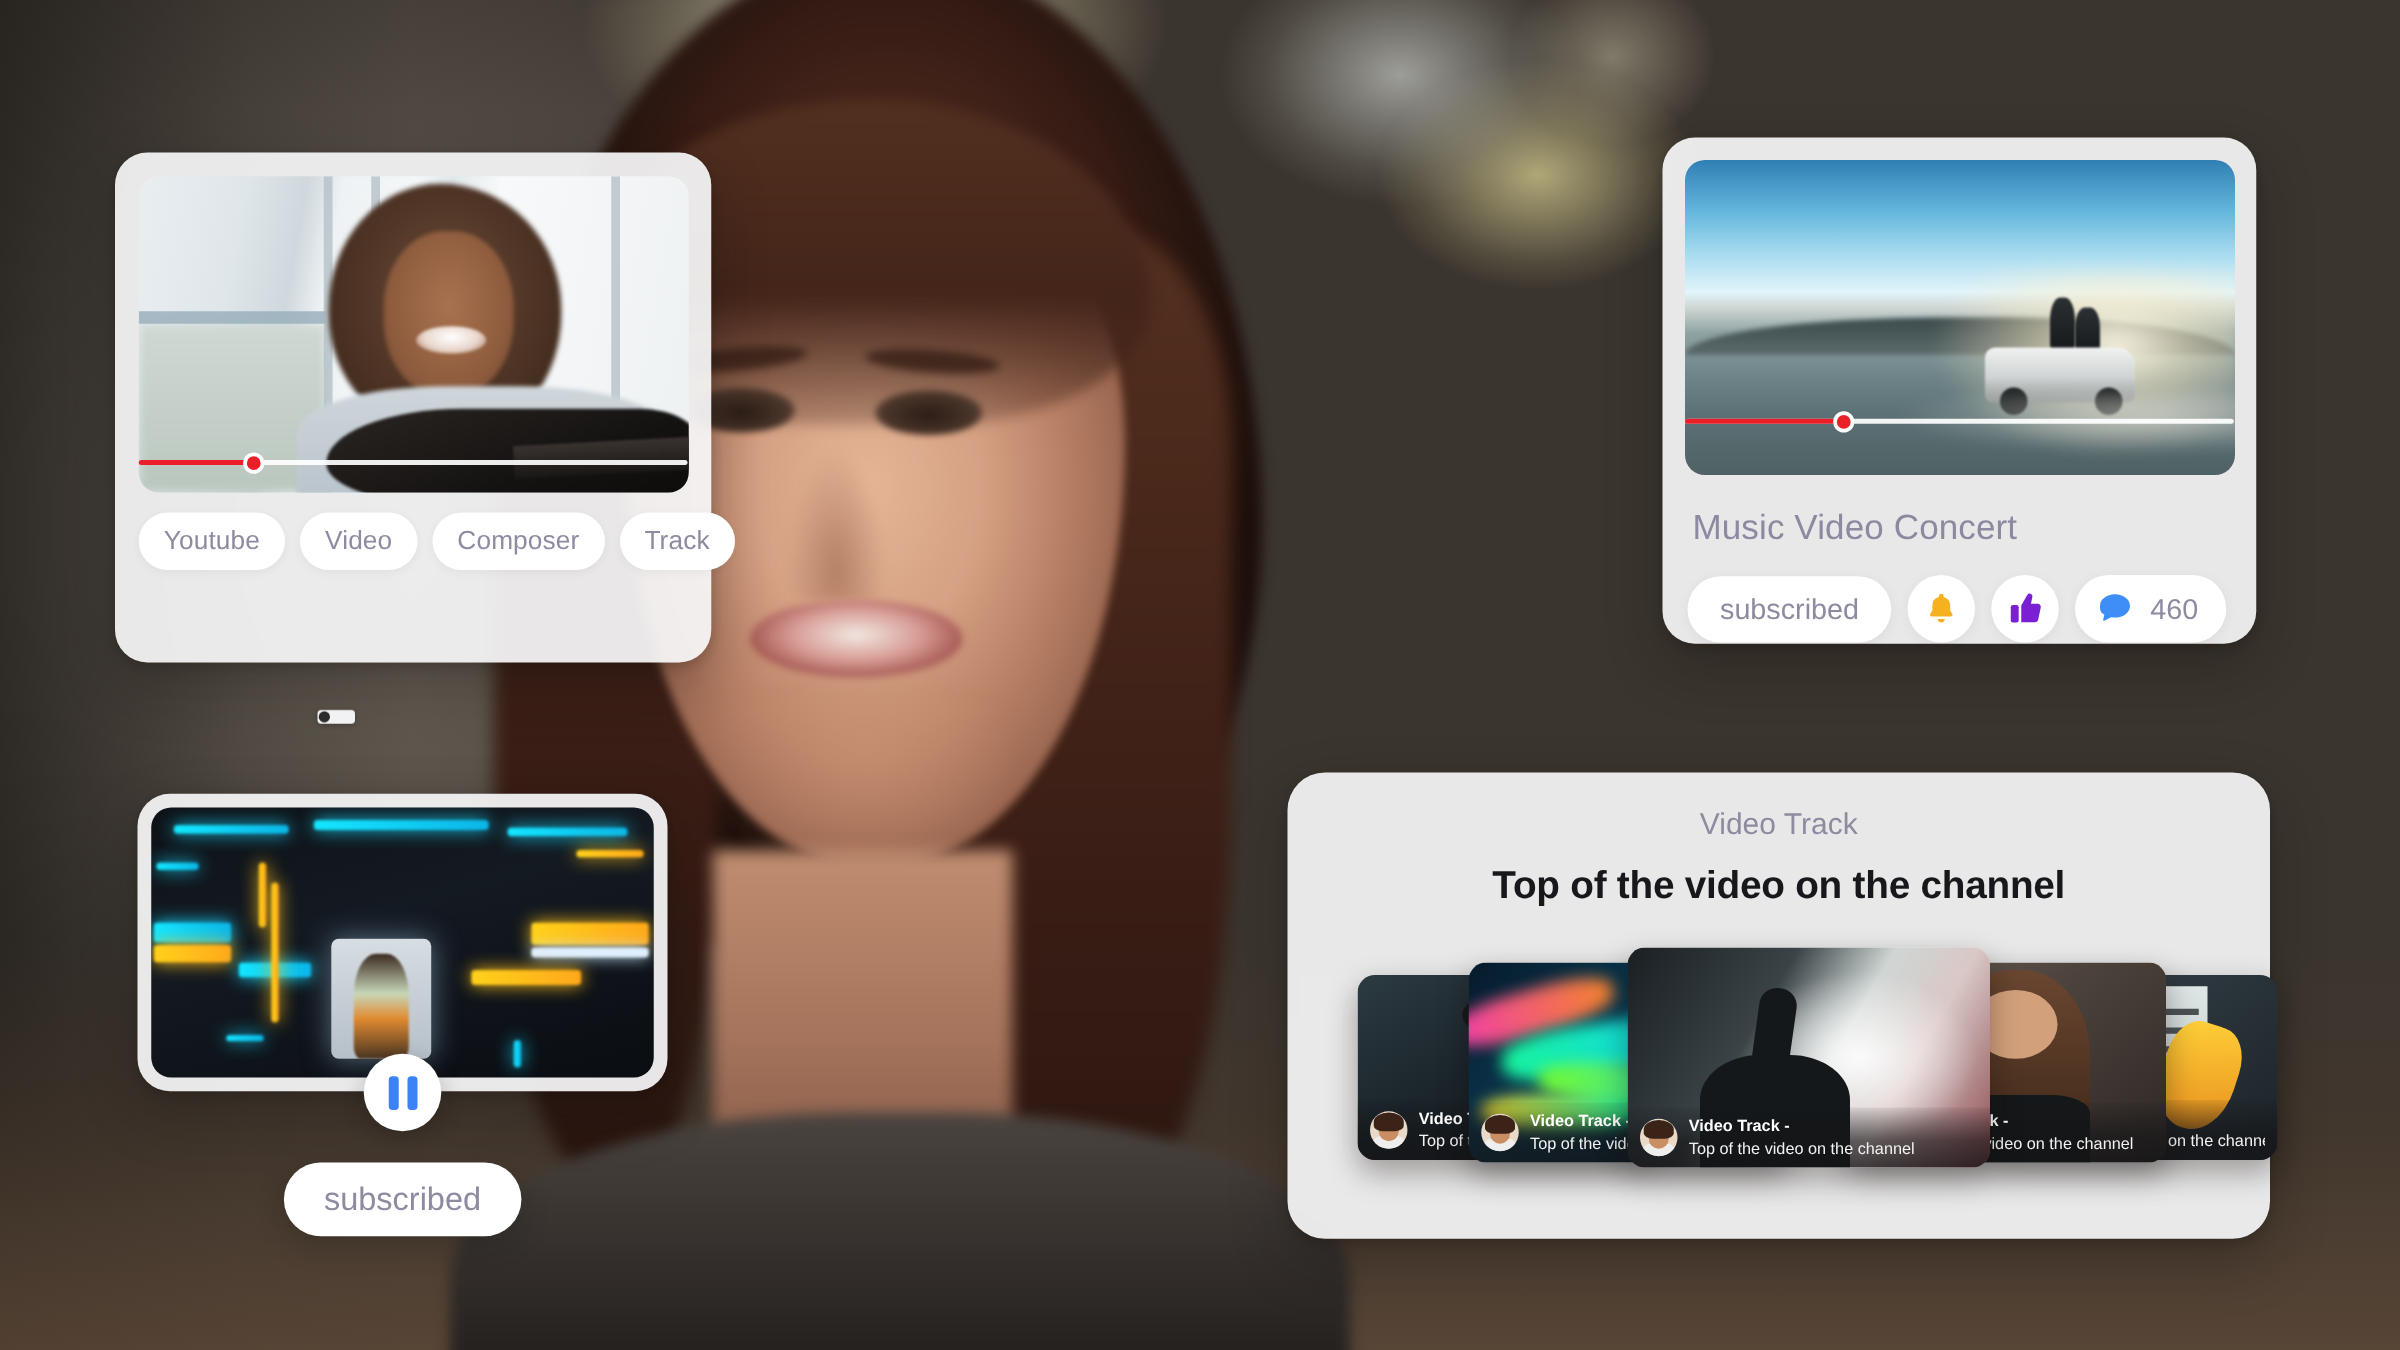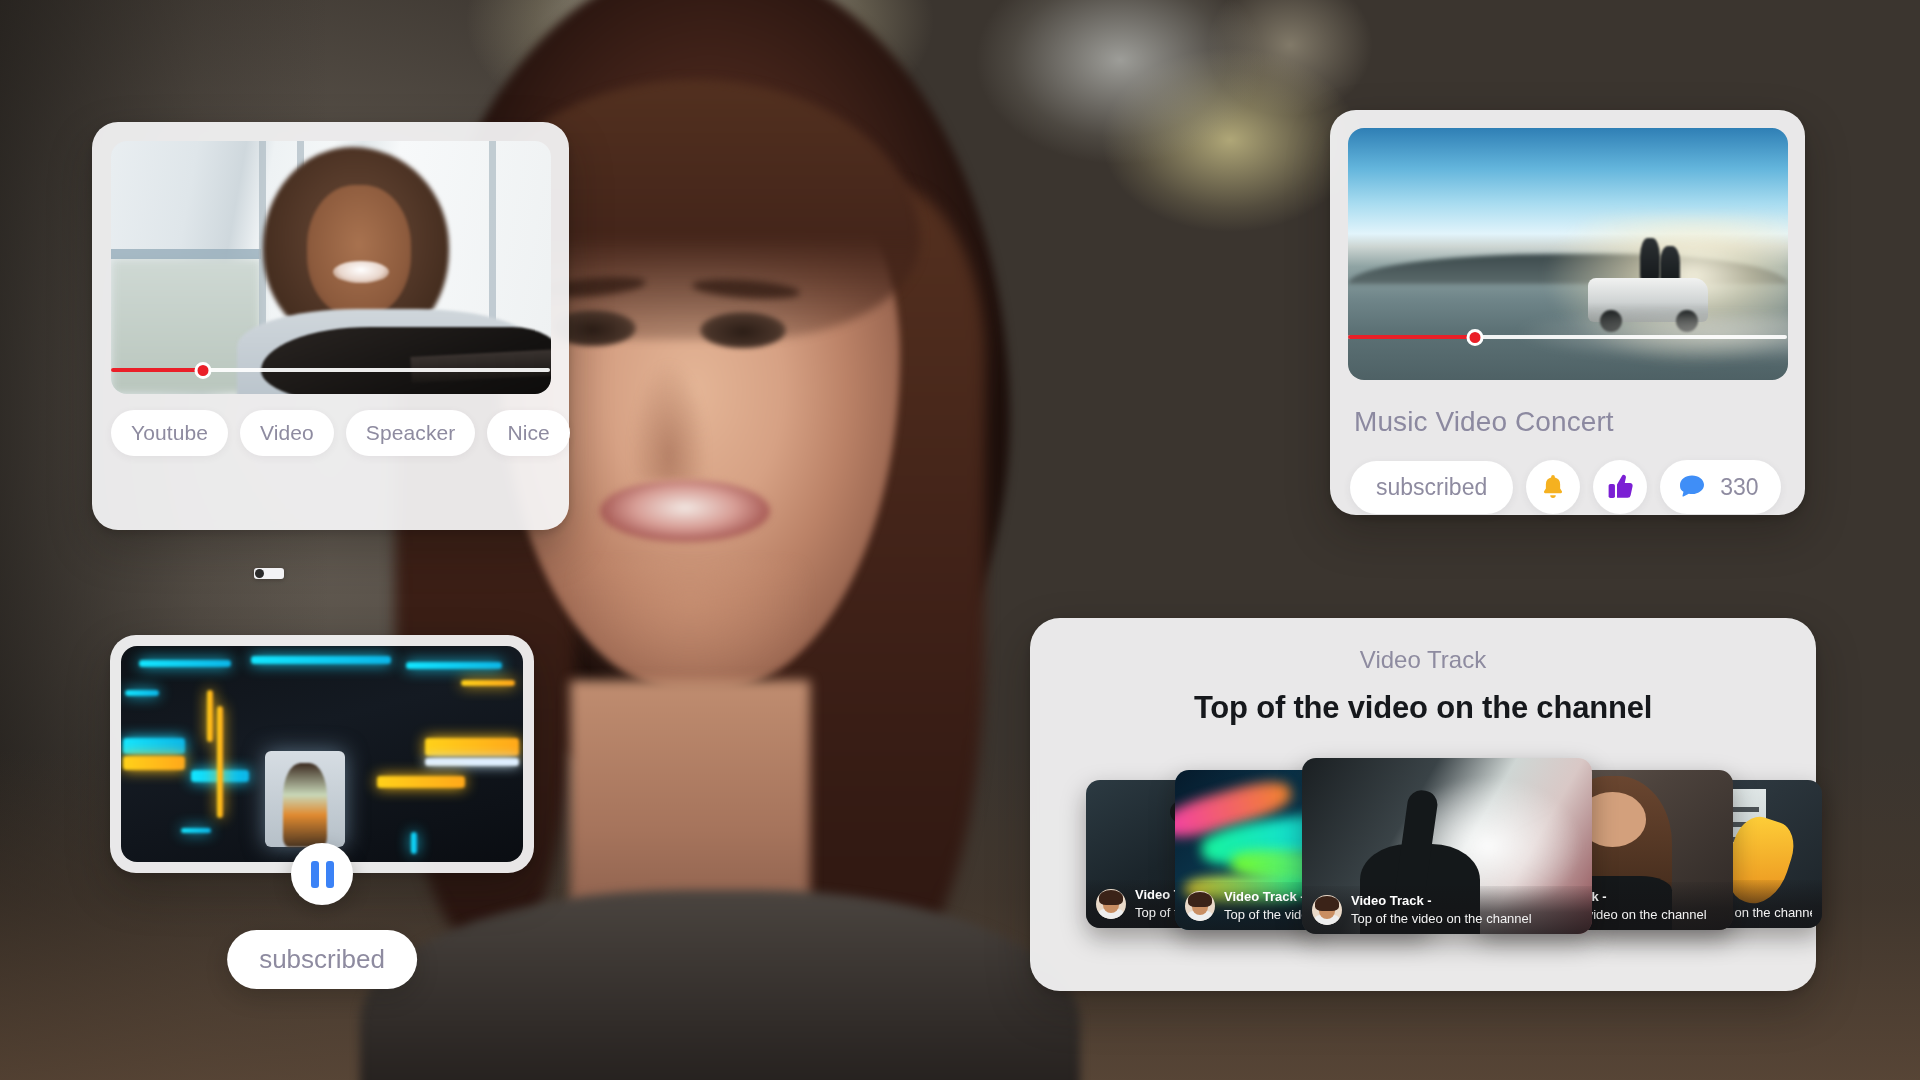--- a/index.html
+++ b/index.html
@@ -369,22 +369,22 @@
     <div class="progress">
       <div class="track"></div>
       <div class="fill" id="tags-fill" style="width: 21%;"></div>
       <div class="knob" id="tags-knob" style="left: 21%;"></div>
     </div>
 
     <div class="tag-rows" id="tag-rows">
         <div class="tag-row">
           <div class="tag">Youtube</div>
           <div class="tag">Video</div>
-          <div class="tag">Speacker</div>
-          <div class="tag">Nice</div>
+          <div class="tag">Composer</div>
+          <div class="tag">Track</div>
         </div>
       </div>
   </div>
 
   <div class="card" id="card-concert">
     <div class="thumb">
       <div class="dune"></div>
       <div class="sunglow"></div>
       <div class="rider"></div>
       <div class="rider b"></div>
@@ -416,21 +416,21 @@
         <svg width="31" height="31" viewBox="0 0 24 24">
           <path d="M9.3 9.6 13.1 3a1.7 1.7 0 0 1 3.1 1.2l-.9 4.3h4.1a2 2 0 0 1 1.95 2.45l-1.5 7A2.4 2.4 0 0 1 17.5 20H9.3V9.6Z" fill="#7b1fd4"></path>
           <rect x="2.8" y="9.3" width="4.9" height="10.8" rx="1.4" fill="#7b1fd4"></rect>
         </svg>
       </div>
 
       <div class="count-pill">
         <svg width="32" height="32" viewBox="0 0 24 24">
           <path d="M12 3.3c5 0 9 3.1 9 7s-4 7-9 7a11 11 0 0 1-2.4-.26l-4 2.1a.5.5 0 0 1-.72-.55l.72-3.1C3.2 14.3 3 12.6 3 10.3c0-3.9 4-7 9-7Z" fill="#3f8ef7"></path>
         </svg>
-        <span class="num">330</span>
+        <span class="num">460</span>
       </div>
     </div>
   </div>
 
   <div class="card" id="card-player">
     <div class="thumb">
       <div class="neon cy" style="left:18px;  top:14px;  width:92px;  height:7px;"></div>
       <div class="neon cy" style="left:130px; top:10px;  width:140px; height:8px;"></div>
       <div class="neon cy" style="left:285px; top:16px;  width:96px;  height:7px;"></div>
       <div class="neon ye" style="left:340px; top:34px;  width:54px;  height:6px;"></div>

